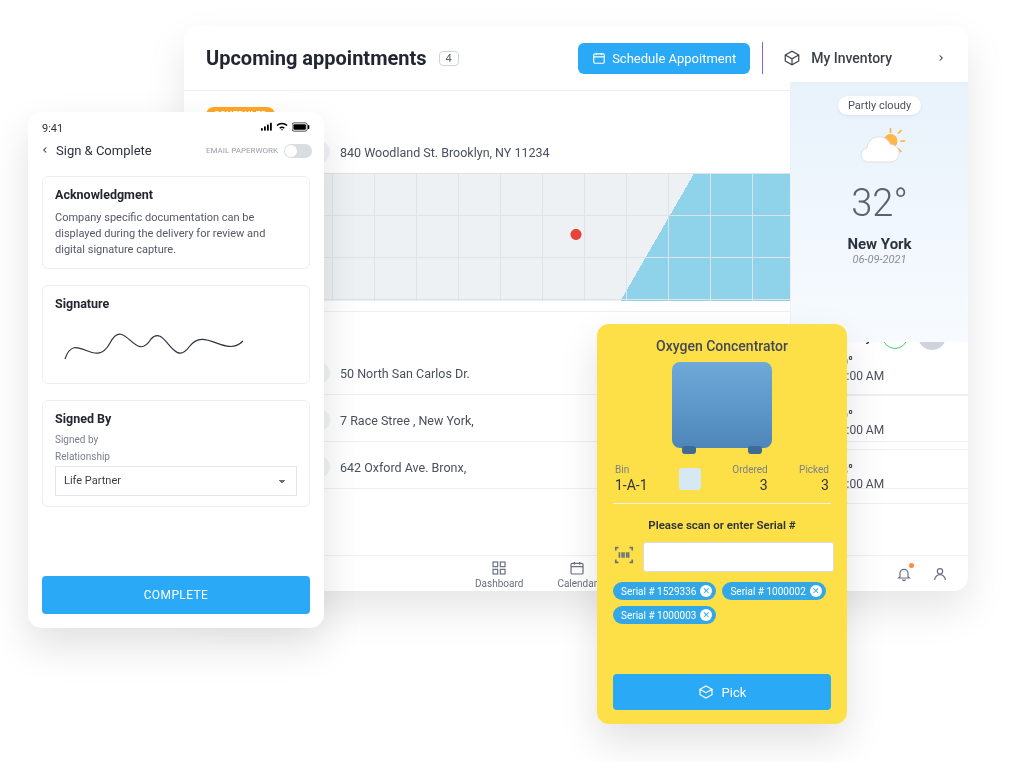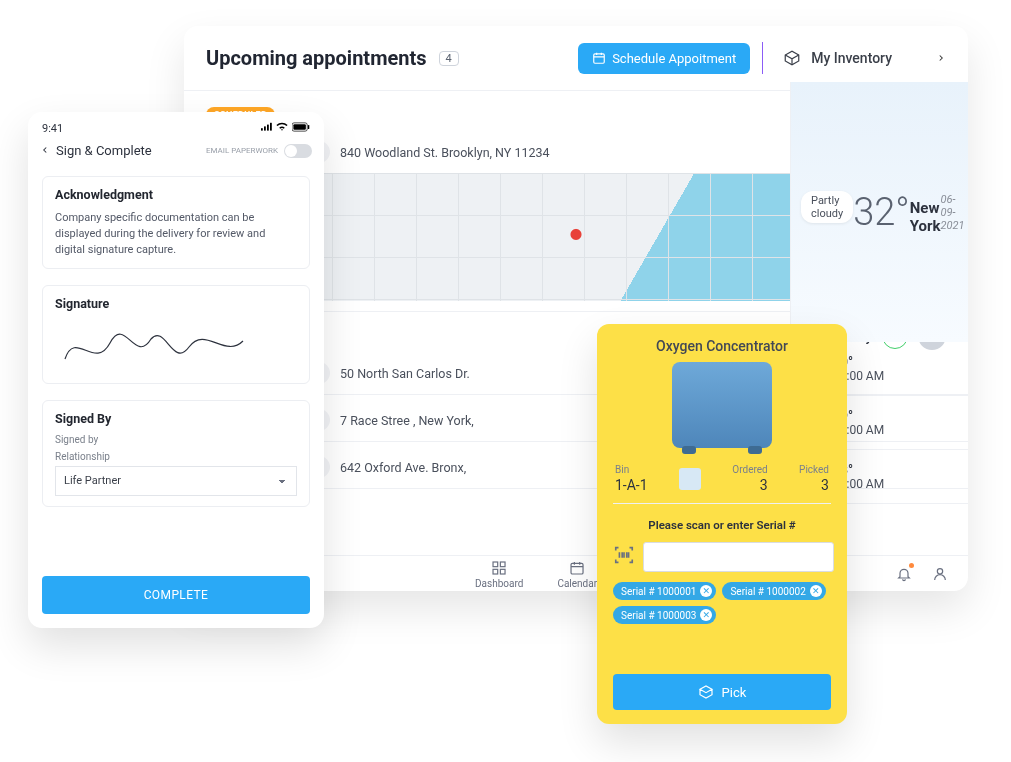--- a/index.html
+++ b/index.html
@@ -78,21 +78,21 @@
     position: relative;
   }
 
   .weather-panel {
     position: absolute; right: 0; top: 56px; bottom: 36px;
     width: 178px; border-left: 1px solid #eef0f4;
     display: flex; flex-direction: column;
   }
   .w-top {
     background: linear-gradient(#e8f2fb, #f7fbff);
-    flex: 0 0 260px; display: flex; flex-direction: row;
+    flex: 0 0 260px; display: flex; flex-direction: column;
     align-items: center; padding: 14px 10px;
   }
   .w-badge {
     background: #fff; color: #4a505c; font-size: 11px;
     padding: 3px 10px; border-radius: 12px; box-shadow: 0 1px 3px rgba(0,0,0,.08);
     margin-bottom: 10px;
   }
   .w-icon { width: 56px; height: 46px; margin-bottom: 10px; }
   .w-temp { font-size: 38px; font-weight: 300; color: #5a6270; }
   .w-city { font-size: 15px; font-weight: 700; color: #2d323e; margin-top: 10px; }
@@ -500,21 +500,21 @@
       <svg width="22" height="22" viewBox="0 0 24 24" fill="none" stroke="#6a7080" stroke-width="1.8">
           <path d="M3 7V4h3M21 7V4h-3M3 17v3h3M21 17v3h-3"></path>
           <path d="M7 9v6M10 9v6M12 9v6M15 9v6M17 9v6"></path>
         </svg>
     </span>
     <input type="text" style="">
   </div>
 
   <div class="chip-row">
     <span class="chip">
-        <span>Serial # 1000001</span>
+        <span>Serial # 1529336</span>
         <span class="x">✕</span>
       </span>
     <span class="chip">
         <span>Serial # 1000002</span>
         <span class="x">✕</span>
       </span>
     <span class="chip">
         <span>Serial # 1000003</span>
         <span class="x">✕</span>
       </span>

